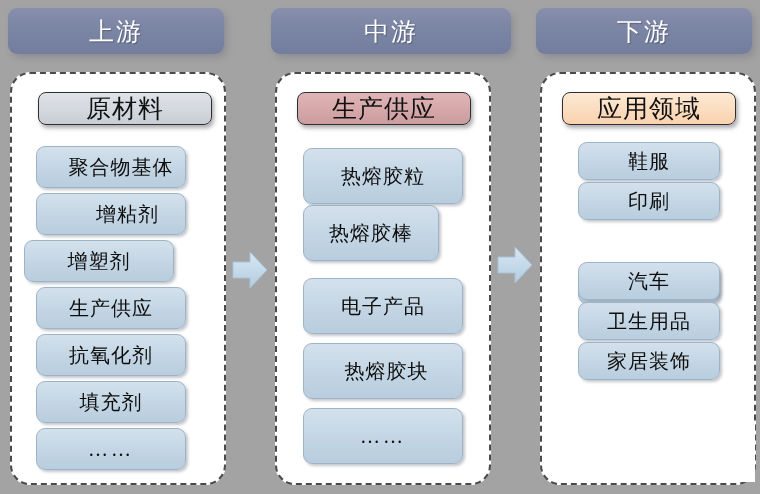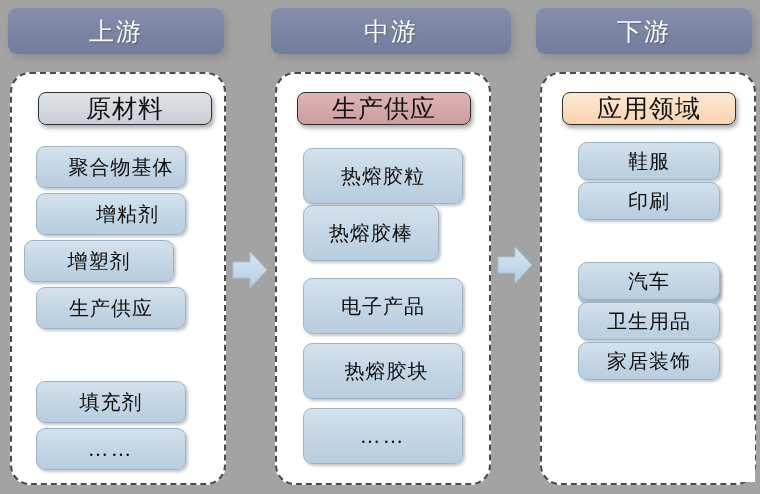--- a/index.html
+++ b/index.html
@@ -139,20 +139,23 @@
     <span class="item-label">聚合物基体</span>
   </div>
   <div class="item" style="left:36px; top:193px; width:150px; height:42px;padding-left:33px;">
     <span class="item-label">增粘剂</span>
   </div>
   <div class="item" style="left:24px; top:240px; width:150px; height:42px;">
     <span class="item-label">增塑剂</span>
   </div>
   <div class="item" style="left:36px; top:287px; width:150px; height:42px;">
     <span class="item-label">生产供应</span>
+  </div>
+  <div class="item" style="left:36px; top:334px; width:150px; height:42px;">
+    <span class="item-label">抗氧化剂</span>
   </div>
   <div class="item" style="left:36px; top:381px; width:150px; height:42px;">
     <span class="item-label">填充剂</span>
   </div>
   <div class="item" style="left:36px; top:428px; width:150px; height:42px;">
     <span class="item-label dots">……</span>
   </div>
 
   <div class="item" style="left:303px; top:148px; width:160px; height:56px;">
     <span class="item-label">热熔胶粒</span>

